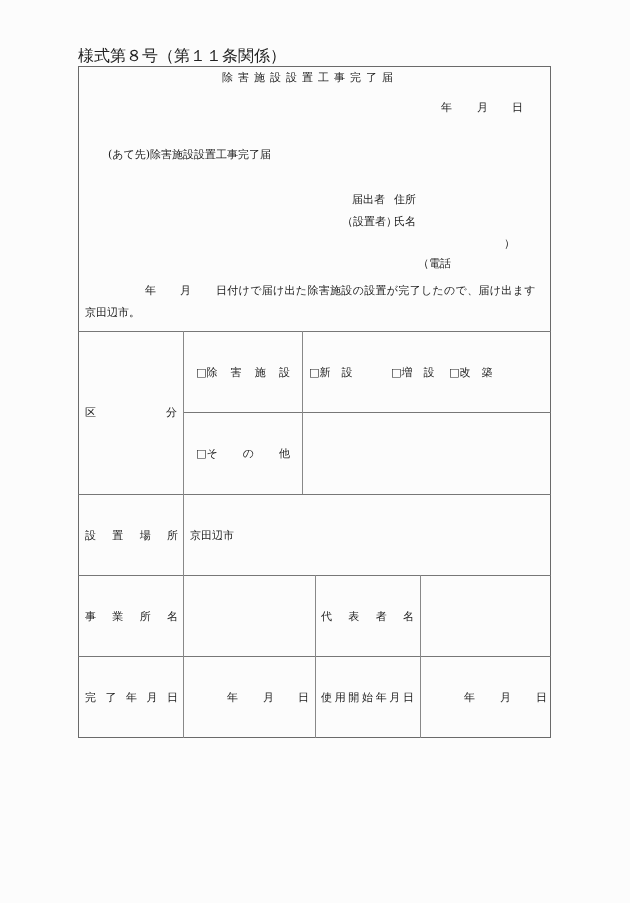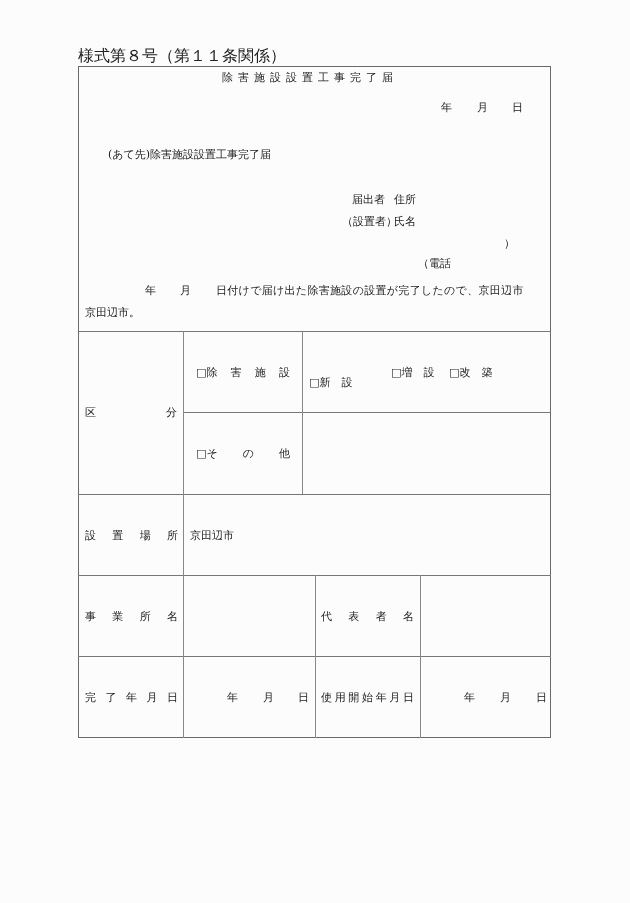--- a/index.html
+++ b/index.html
@@ -43,33 +43,33 @@
 
 <div class="t" style="left:352px;top:193px;">届出者</div>
 <div class="t" style="left:394px;top:193px;">住所</div>
 <div class="t" style="left:342px;top:215px;">（設置者）</div>
 <div class="t" style="left:394px;top:215px;">氏名</div>
 <div class="t" style="left:418px;top:237px;margin-top:20px;">（電話</div>
 <div class="t" style="left:504px;top:237px;">）</div>
 
 <div class="t" style="left:145px;top:284px;">年</div>
 <div class="t" style="left:180px;top:284px;">月</div>
-<div class="t" style="left:216px;top:284px;letter-spacing:0.3px;">日付けで届け出た除害施設の設置が完了したので、京田辺市</div>
+<div class="t" style="left:216px;top:284px;letter-spacing:0.3px;">日付けで届け出た除害施設の設置が完了したので、届け出ます</div>
 <div class="t" style="left:85px;top:306px;">京田辺市。</div>
 
 <div class="t" style="left:85px;top:406px;">区</div>
 <div class="t" style="left:166px;top:406px;">分</div>
 
 <div class="t spread" style="left:196px;top:366px;width:94px;">
   <span>□除</span>
   <span>害</span>
   <span>施</span>
   <span>設</span>
 </div>
-<div class="t" style="left:309px;top:376px;">□新　設</div>
+<div class="t" style="left:309px;top:366px;">□新　設</div>
 <div class="t" style="left:391px;top:366px;">□増　設</div>
 <div class="t" style="left:449px;top:366px;">□改　築</div>
 
 <div class="t spread" style="left:196px;top:447px;width:94px;">
   <span>□そ</span>
   <span>の</span>
   <span>他</span>
 </div>
 <div class="t" style="left:310px;top:447px;width:235px;height:14px;"></div>
 

